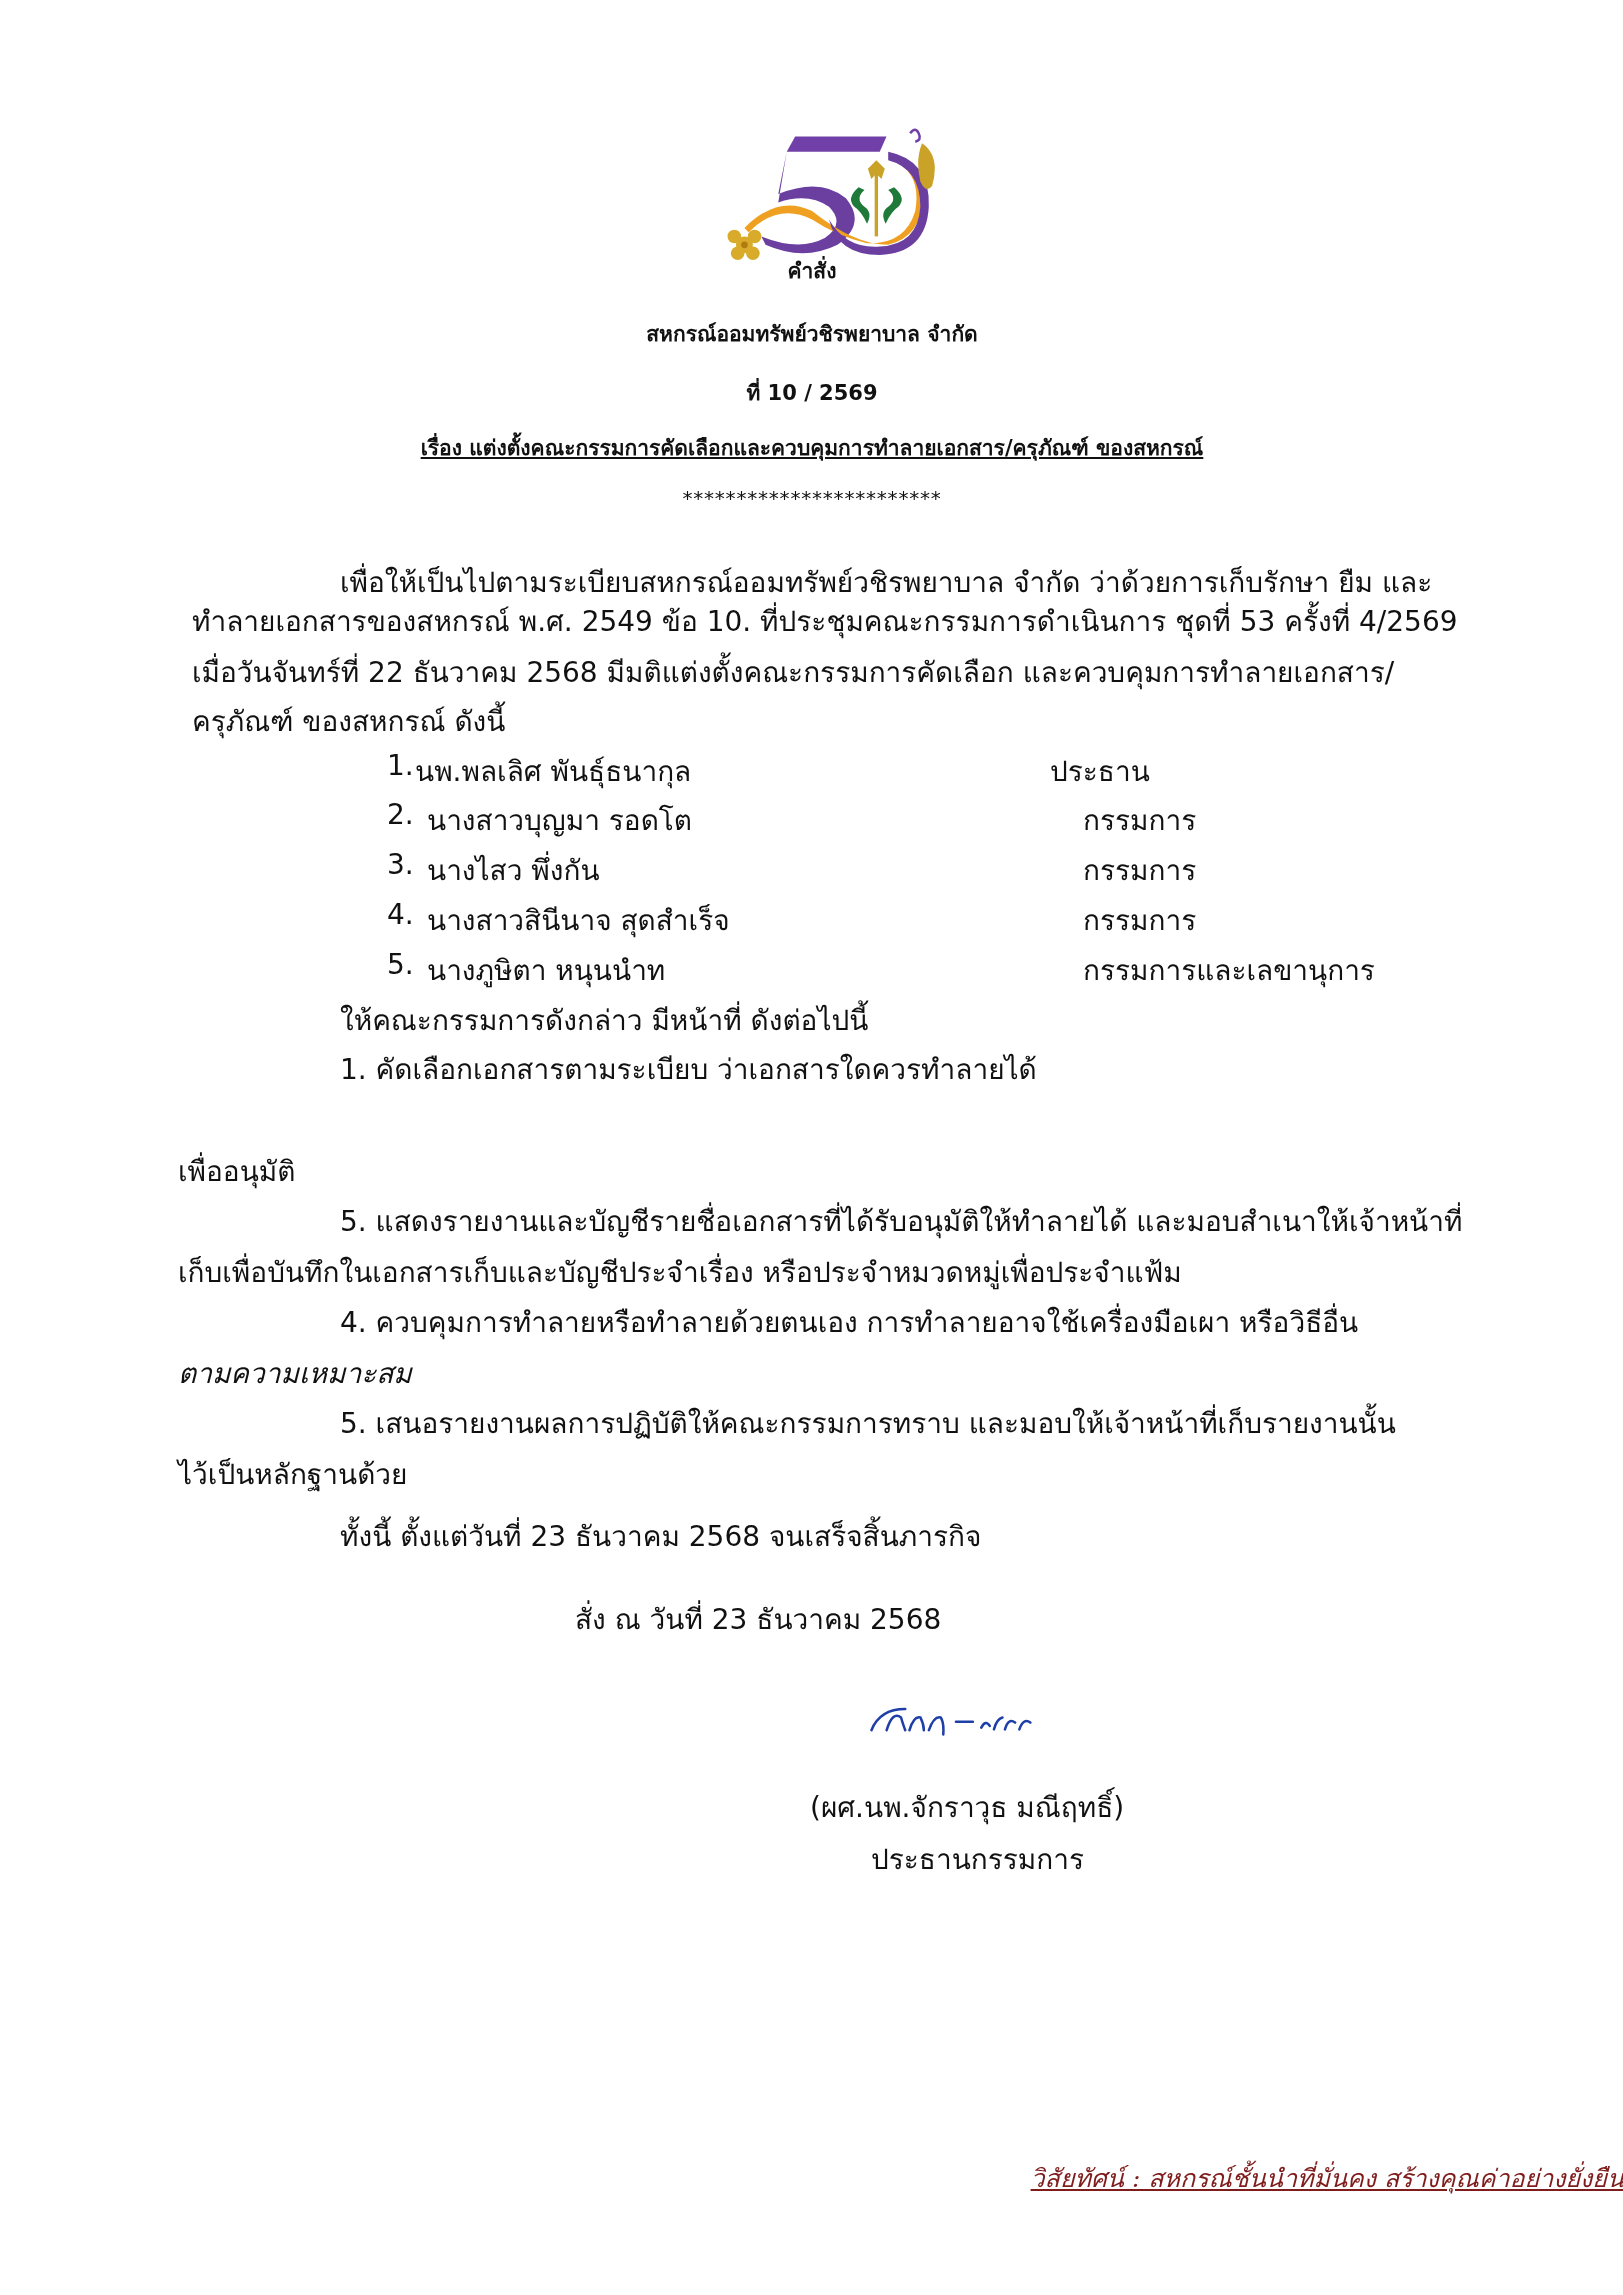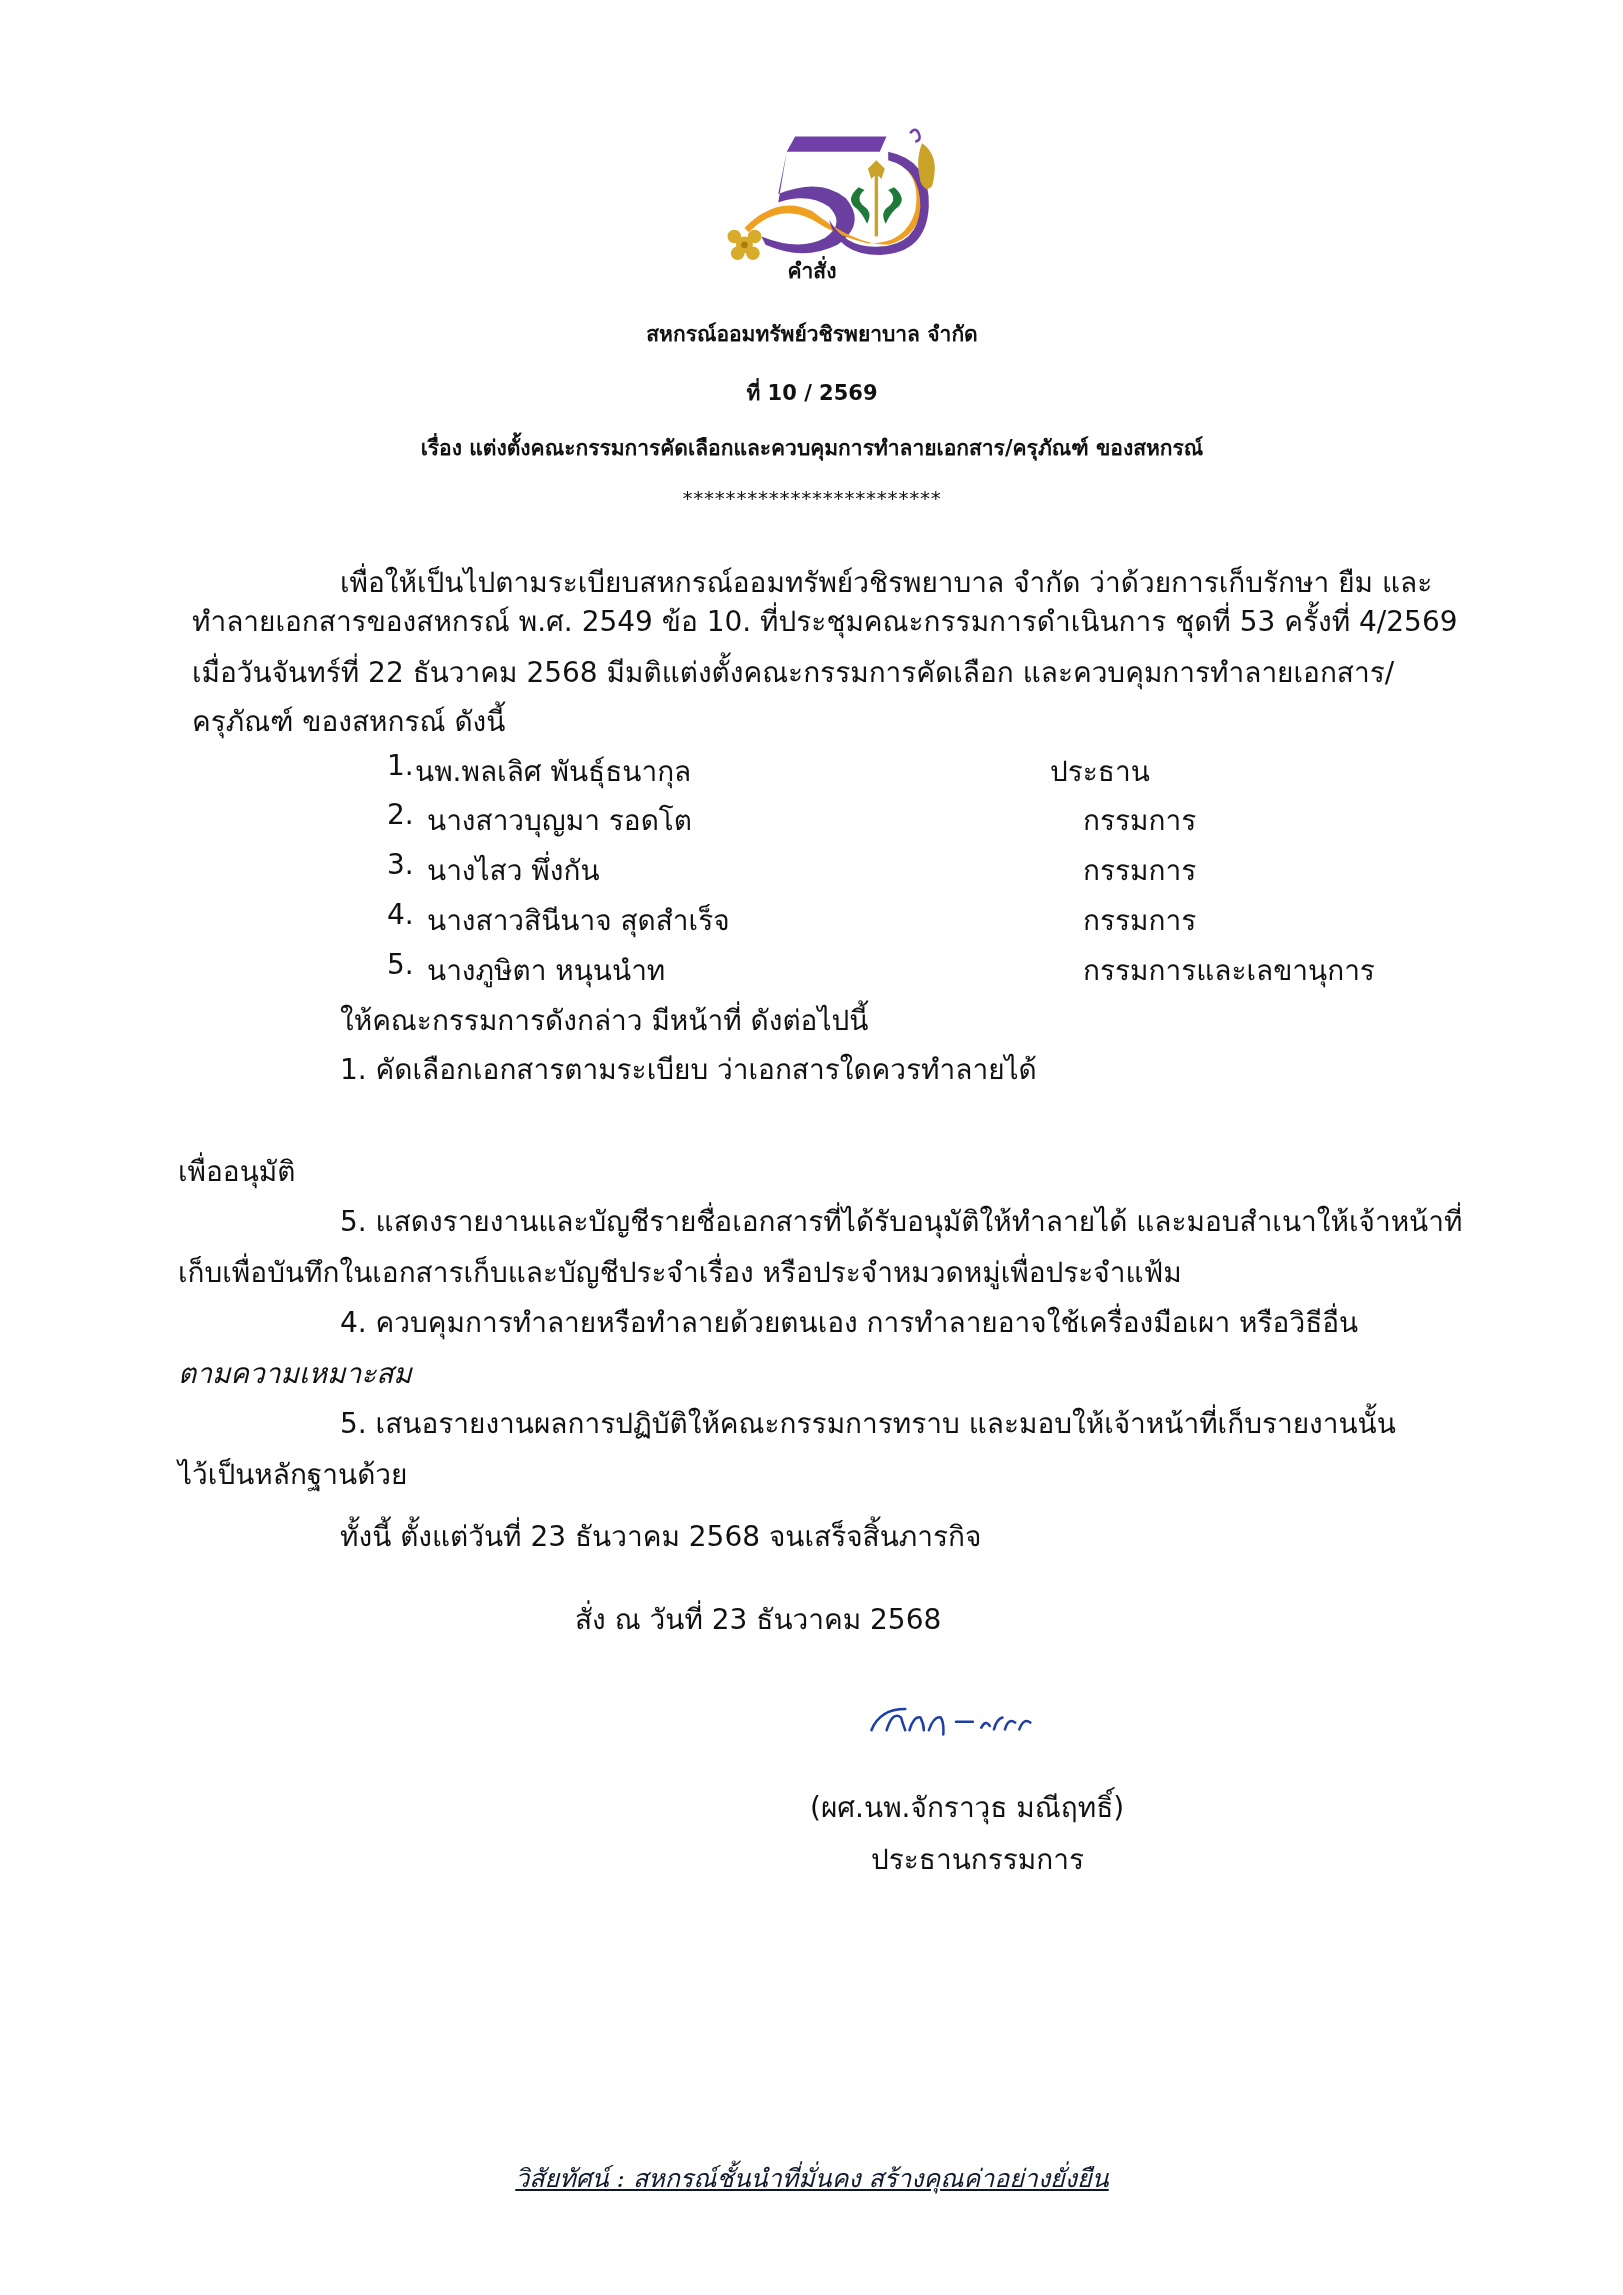--- a/index.html
+++ b/index.html
@@ -8,22 +8,22 @@
   .page { position: absolute; left: 0; top: 0; width: 1624px; height: 2295px; }
   .logo { position: absolute; left: 719px; top: 118px; width: 220px; height: 148px; }
   .center { position: absolute; left: 0; width: 1624px; text-align: center; }
   .h { font-weight: bold; font-size: 21px; }
   .body-line { position: absolute; font-size: 28px; white-space: nowrap; }
   .stars { font-size: 20px; letter-spacing: 0.8px; }
   .member-num { position: absolute; font-size: 28px; }
   .member-name { position: absolute; font-size: 28px; white-space: nowrap; }
   .member-role { position: absolute; font-size: 28px; white-space: nowrap; }
   .sig { position: absolute; left: 863px; top: 1692px; width: 169px; height: 51px; }
-  .footer { position: absolute; left: 0; width: 1624px; top: 2158px; text-align: center;
-            color: #0f172a; font-style: italic; font-size: 25px; text-decoration: underline;
+  .footer { position: absolute; left: 0; width: 1624px; top: 2158px; text-align: right;
+            color: #7f1d1d; font-style: italic; font-size: 25px; text-decoration: underline;
             font-family: "DejaVu Serif", serif; }
 </style>
 </head>
 <body>
 
 <div class="page">
 
   <svg class="logo" viewBox="0 0 260 175">
 
     <g fill="#d9ab2a">
@@ -49,21 +49,21 @@
     <rect x="184" y="60" width="4" height="80" fill="#c9a227"></rect>
     <path d="M176 60 L186 50 L196 60 L192 72 L186 66 L180 72 Z" fill="#c9a227"></path>
 
     <path d="M240 30 Q262 45 252 80 Q245 90 238 75 Q232 50 240 30 Z" fill="#c9a227"></path>
     <path d="M226 18 q6 -8 10 0 q4 8 -4 10" stroke="#7040a8" stroke-width="3" fill="none"></path>
   </svg>
 
   <div class="center h" style="top:254px;">คำสั่ง</div>
   <div class="center h" style="top:317px;">สหกรณ์ออมทรัพย์วชิรพยาบาล  จำกัด</div>
   <div class="center h" style="top:376px;">ที่  10 / 2569</div>
-  <div class="center h" style="top:431px;">เรื่อง  แต่งตั้งคณะกรรมการคัดเลือกและควบคุมการทำลายเอกสาร/ครุภัณฑ์ ของสหกรณ์</div>
+  <div class="center h" style="top:431px;text-decoration:underline;">เรื่อง  แต่งตั้งคณะกรรมการคัดเลือกและควบคุมการทำลายเอกสาร/ครุภัณฑ์ ของสหกรณ์</div>
   <div class="center stars" style="top:486px;">************************</div>
 
   <div class="body-line" style="left:340px; top:548px;margin-top:12px;">เพื่อให้เป็นไปตามระเบียบสหกรณ์ออมทรัพย์วชิรพยาบาล จำกัด ว่าด้วยการเก็บรักษา ยืม และ</div>
   <div class="body-line" style="left:192px; top:599px;">ทำลายเอกสารของสหกรณ์ พ.ศ. 2549 ข้อ 10. ที่ประชุมคณะกรรมการดำเนินการ ชุดที่ 53 ครั้งที่ 4/2569</div>
   <div class="body-line" style="left:192px; top:650px;">เมื่อวันจันทร์ที่ 22 ธันวาคม 2568 มีมติแต่งตั้งคณะกรรมการคัดเลือก และควบคุมการทำลายเอกสาร/</div>
   <div class="body-line" style="left:192px; top:699px;">ครุภัณฑ์ ของสหกรณ์ ดังนี้</div>
 
   <div>
     <div>
       <span class="member-num" style="left:387px; top:749px;">1.</span>

